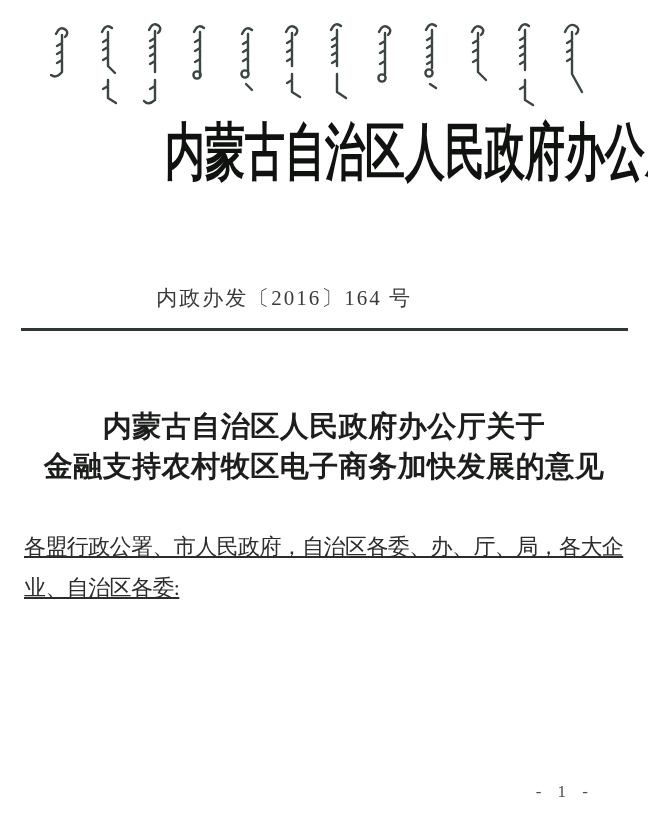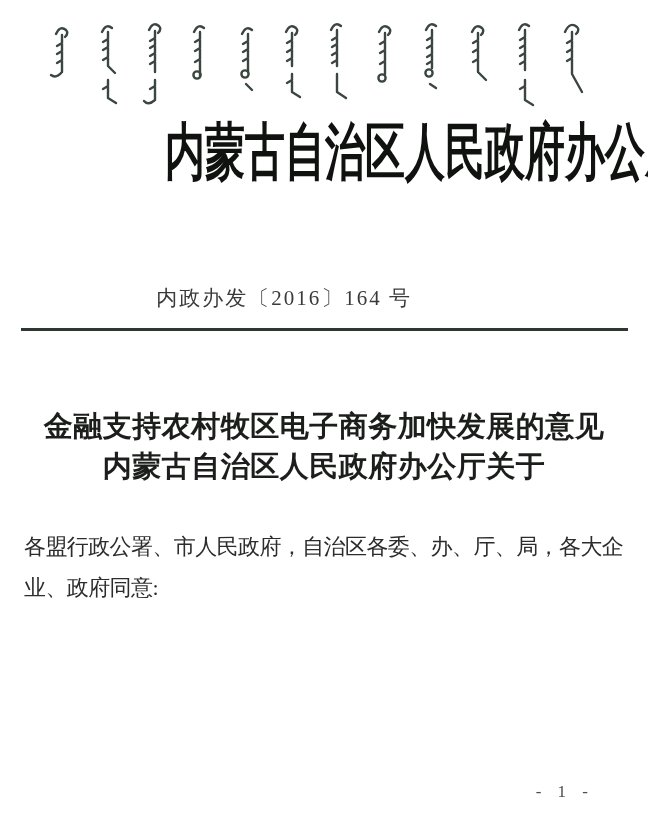--- a/index.html
+++ b/index.html
@@ -89,20 +89,21 @@
   
   .body-text {
     position: absolute;
     top: 526px;
     left: 24px;
     width: 604px;
     font-size: 22px;
     line-height: 41px;
     letter-spacing: -0.6px;
     color: #2b2d2b;
+    text-decoration: underline;
   }
   .body-text .line {
     white-space: nowrap;
   }
   .opening-paragraph .line:first-child {
     text-indent: 2em;
   }
 
   
   .page-number {
@@ -174,26 +175,26 @@
 
   <div class="org-title">
     <span class="inner">内蒙古自治区人民政府办公厅文件</span>
   </div>
 
   <div class="doc-number">内政办发〔2016〕164 号</div>
 
   <div class="divider"></div>
 
   <div class="doc-title">
+    <div>内蒙古自治区人民政府办公厅关于</div>
     <div>金融支持农村牧区电子商务加快发展的意见</div>
-    <div>内蒙古自治区人民政府办公厅关于</div>
   </div>
 
   <div class="body-text">
     <div class="salutation">
         <div class="line">各盟行政公署、市人民政府，自治区各委、办、厅、局，各大企</div>
-        <div class="line">业、政府同意:</div>
+        <div class="line">业、自治区各委:</div>
       </div>
   </div>
 
   <div class="page-number">- 1 -</div>
 
 </div>
 
 </body></html>

